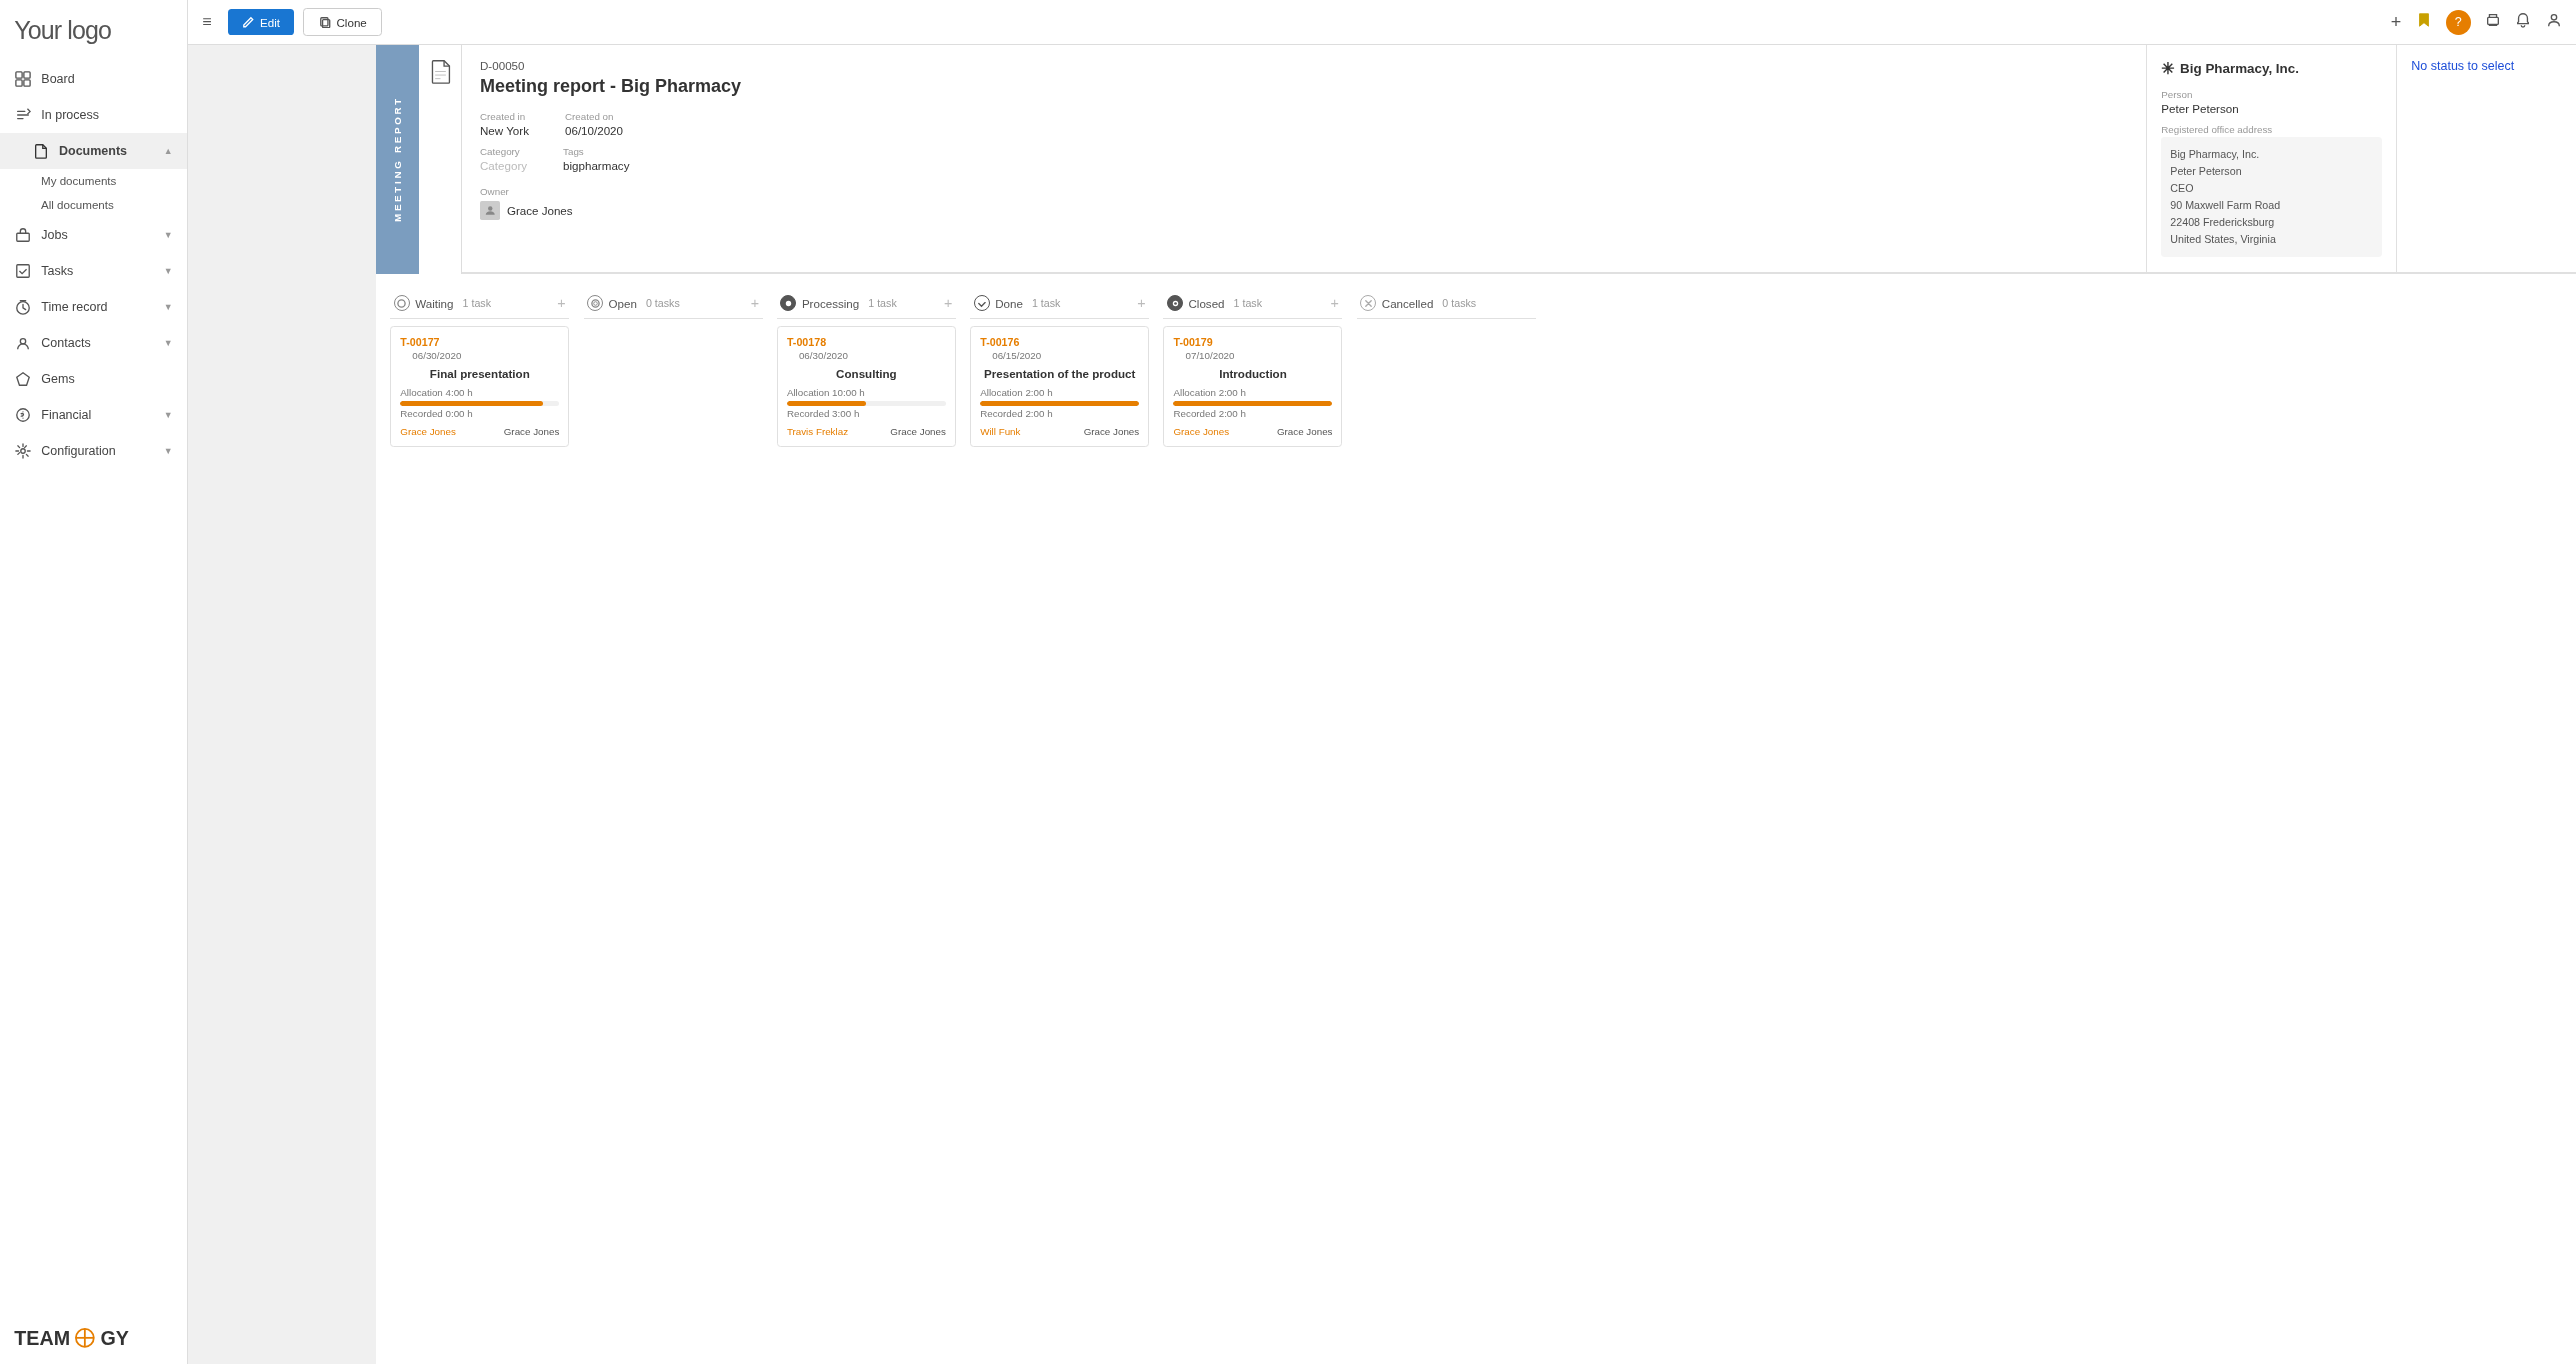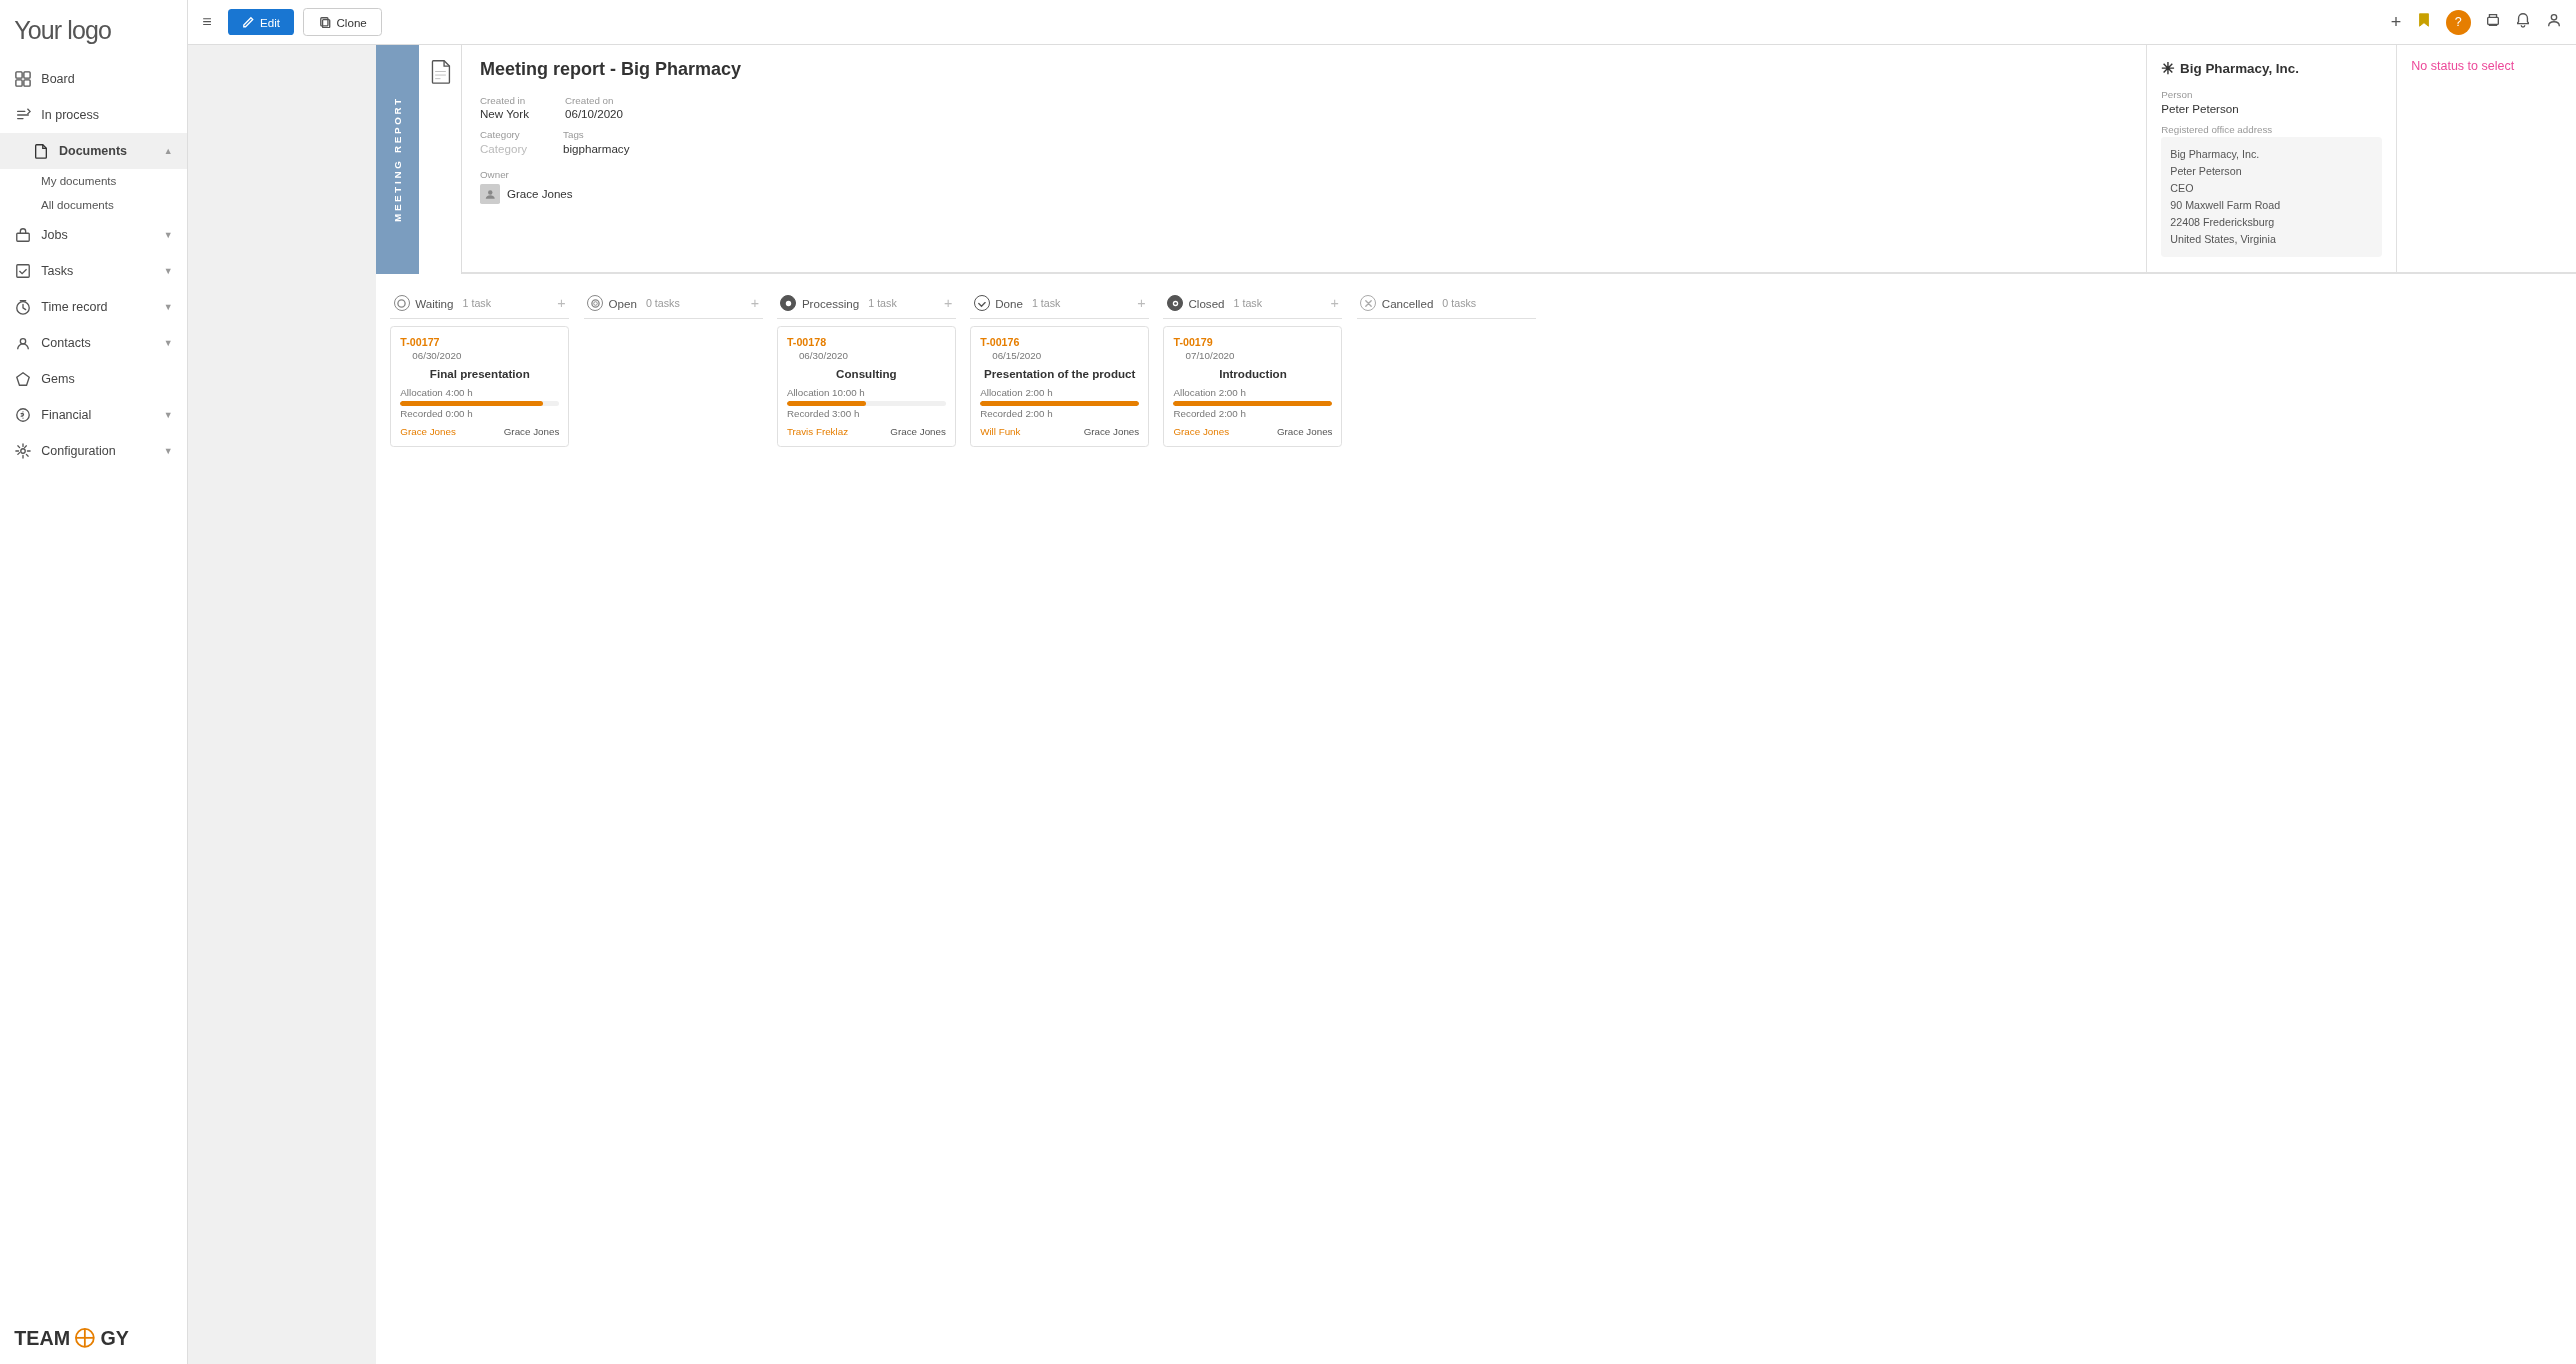--- a/index.html
+++ b/index.html
@@ -51,21 +51,21 @@
     .owner-row { display: flex; align-items: center; gap: 7.2px; }
     .owner-avatar { width: 19.7px; height: 19.7px; background: #ccc; border-radius: 1.8px; display: flex; align-items: center; justify-content: center; font-size: 9px; }
 
     .doc-company-info { width: 250px; padding: 14.3px; border-right: 0.9px solid #e0e0e0; }
     .company-name { font-size: 13.4px; font-weight: bold; display: flex; align-items: center; gap: 5.4px; margin-bottom: 10.7px; }
     .company-field-label { font-size: 9.8px; color: #999; margin-bottom: 1.8px; }
     .company-field-value { font-size: 11.6px; color: #333; margin-bottom: 9px; }
     .address-box { background: #f5f5f5; border-radius: 3.6px; padding: 9px; font-size: 10.7px; color: #555; line-height: 1.6; }
 
     .doc-status { width: 179px; padding: 14.3px; display: flex; align-items: flex-start; }
-    .no-status { color: #ec4899; font-size: 12.5px; }
+    .no-status { color: #1d4ed8; font-size: 12.5px; }
 
     
     .doc-description { padding: 18px 21.5px; min-height: 54px; border-bottom: 0.9px solid #e0e0e0; color: #555; font-size: 11.6px; }
 
     
     .tabs-bar { display: flex; border-bottom: 0.9px solid #ddd; background: #fff; padding: 0 14.3px; }
     .tab { padding: 10.7px 18px; cursor: pointer; color: #666; font-size: 11.6px; border-bottom: 1.8px solid transparent; white-space: nowrap; }
     .tab.active { color: #333; border-bottom: 1.8px solid #555; font-weight: 500; }
 
     
@@ -298,20 +298,21 @@
           <line x1="8" y1="14" x2="20" y2="14" stroke="#bbb" stroke-width="1"></line>
           <line x1="8" y1="18" x2="20" y2="18" stroke="#bbb" stroke-width="1"></line>
           <line x1="8" y1="22" x2="14" y2="22" stroke="#bbb" stroke-width="1"></line>
         </svg>
       </div>
 
       <div class="doc-header" style="flex:1;">
         <div class="doc-header-top">
 
           <div class="doc-main-info">
+            <div class="doc-id">D-00050</div>
             <div class="doc-title">Meeting report - Big Pharmacy</div>
             <div class="doc-fields">
               <div class="doc-field">
                 <span class="doc-field-label">Created in</span>
                 <span class="doc-field-value">New York</span>
               </div>
               <div class="doc-field">
                 <span class="doc-field-label">Created on</span>
                 <span class="doc-field-value">06/10/2020</span>
               </div>

